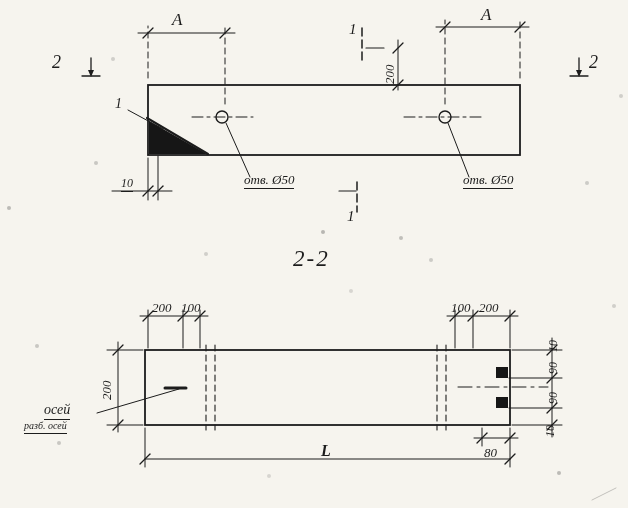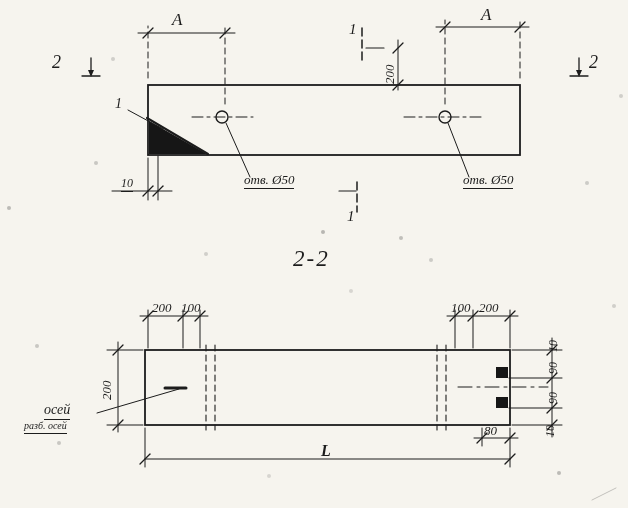--- a/index.html
+++ b/index.html
@@ -179,19 +179,19 @@
   <div class="lbl" style="left:293px;top:247px;font-size:23px;letter-spacing:2px;">2-2</div>
   <div class="lbl" style="left:152px;top:301px;font-size:13px;">200</div>
   <div class="lbl" style="left:181px;top:301px;font-size:13px;">100</div>
   <div class="lbl" style="left:451px;top:301px;font-size:13px;">100</div>
   <div class="lbl" style="left:479px;top:301px;font-size:13px;">200</div>
   <div class="lbl rot" style="left:100px;top:400px;font-size:13px;">200</div>
   <div class="lbl rot" style="left:547px;top:352px;font-size:12px;">10</div>
   <div class="lbl rot" style="left:547px;top:374px;font-size:12px;">90</div>
   <div class="lbl rot" style="left:547px;top:404px;font-size:12px;">90</div>
   <div class="lbl rot" style="left:544px;top:437px;font-size:12px;">10</div>
-  <div class="lbl" style="left:484px;top:424px;font-size:13px;">80</div>
+  <div class="lbl" style="left:484px;top:446px;font-size:13px;">80</div>
   <div class="lbl" style="left:321px;top:443px;font-size:16px;font-weight:bold;">L</div>
   <div class="lbl callout" style="left:44px;top:403px;font-size:14px;">осей</div>
   <div class="lbl callout" style="left:24px;top:421px;font-size:10px;">разб. осей</div>
 
   <div class="specks"></div>
 </div>
 
 </body></html>

